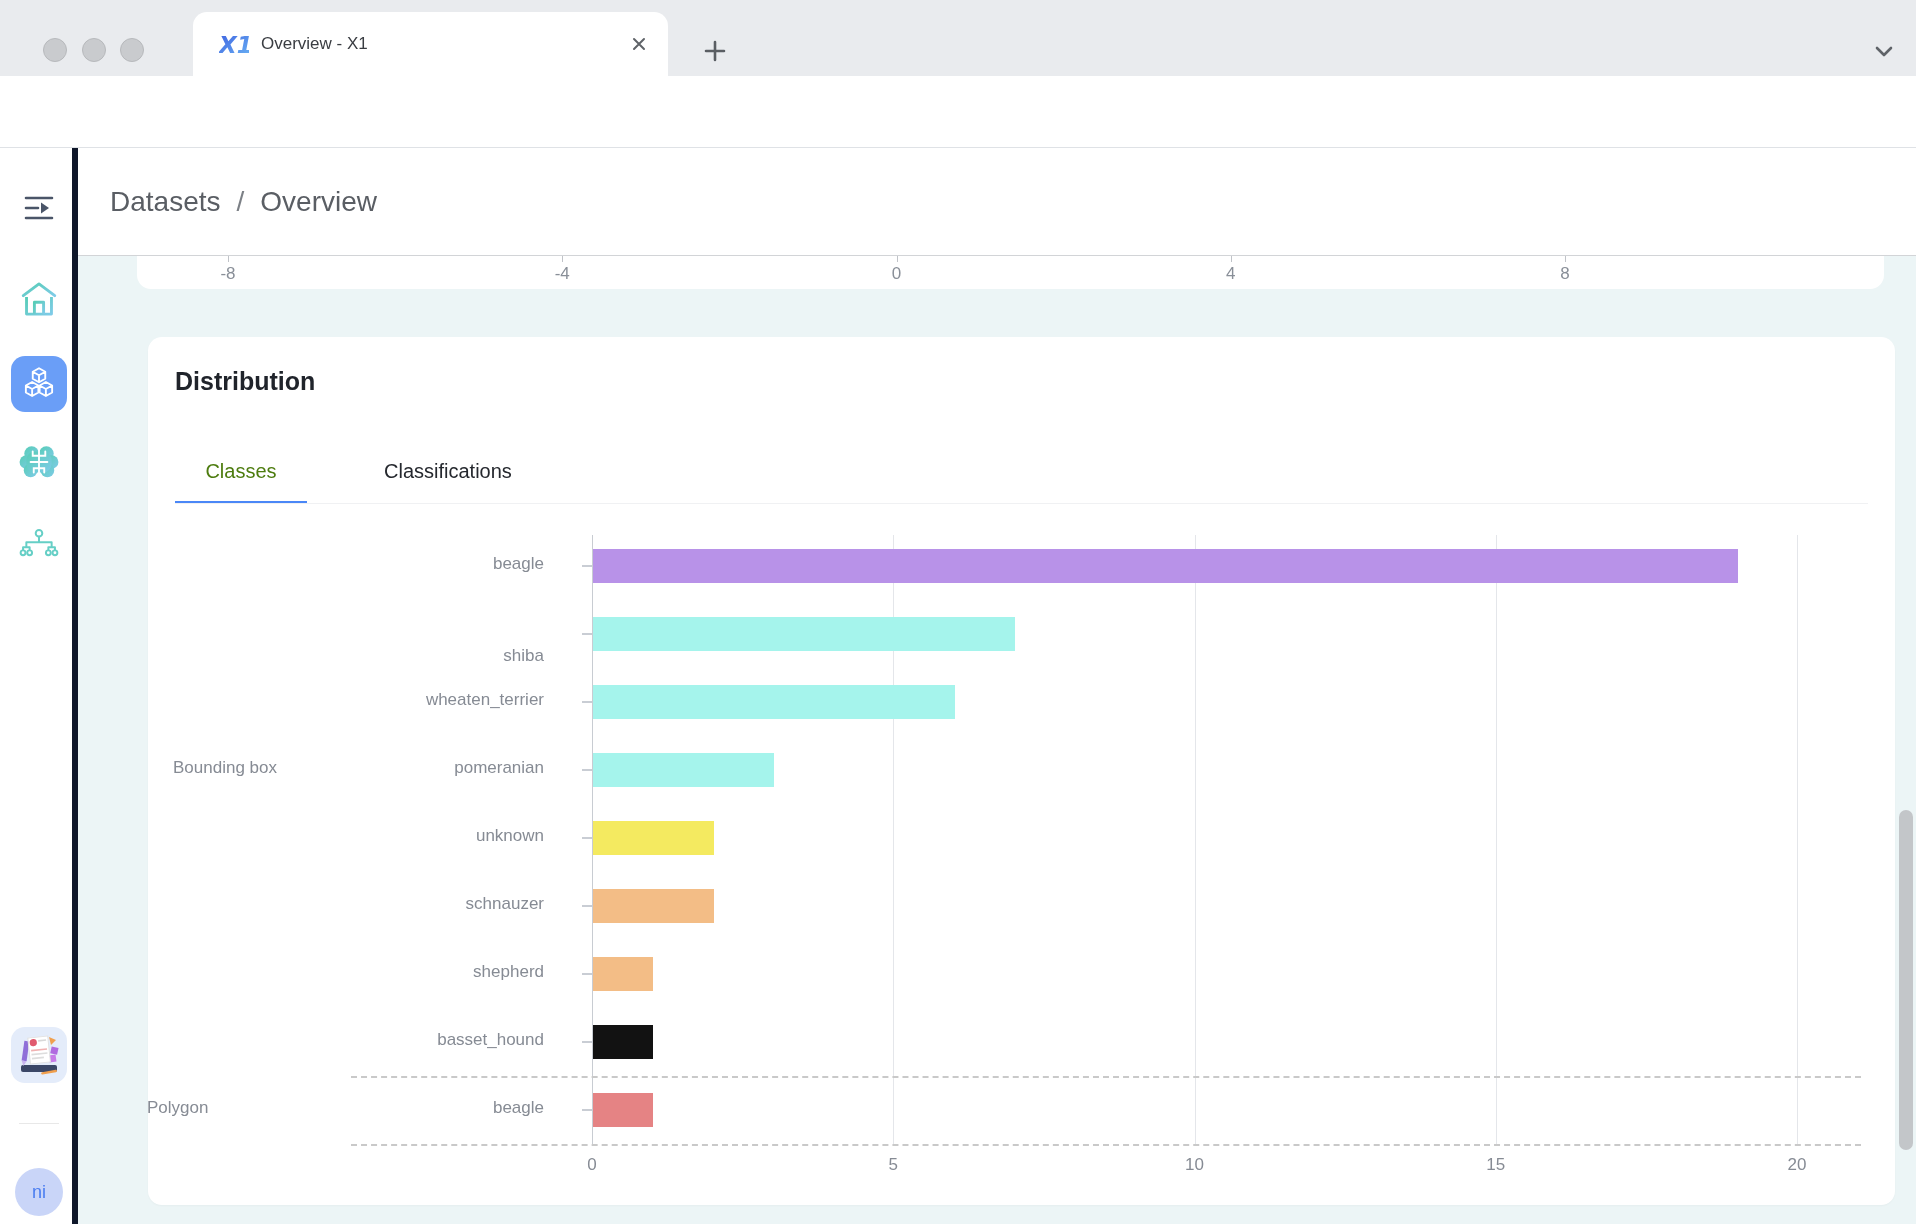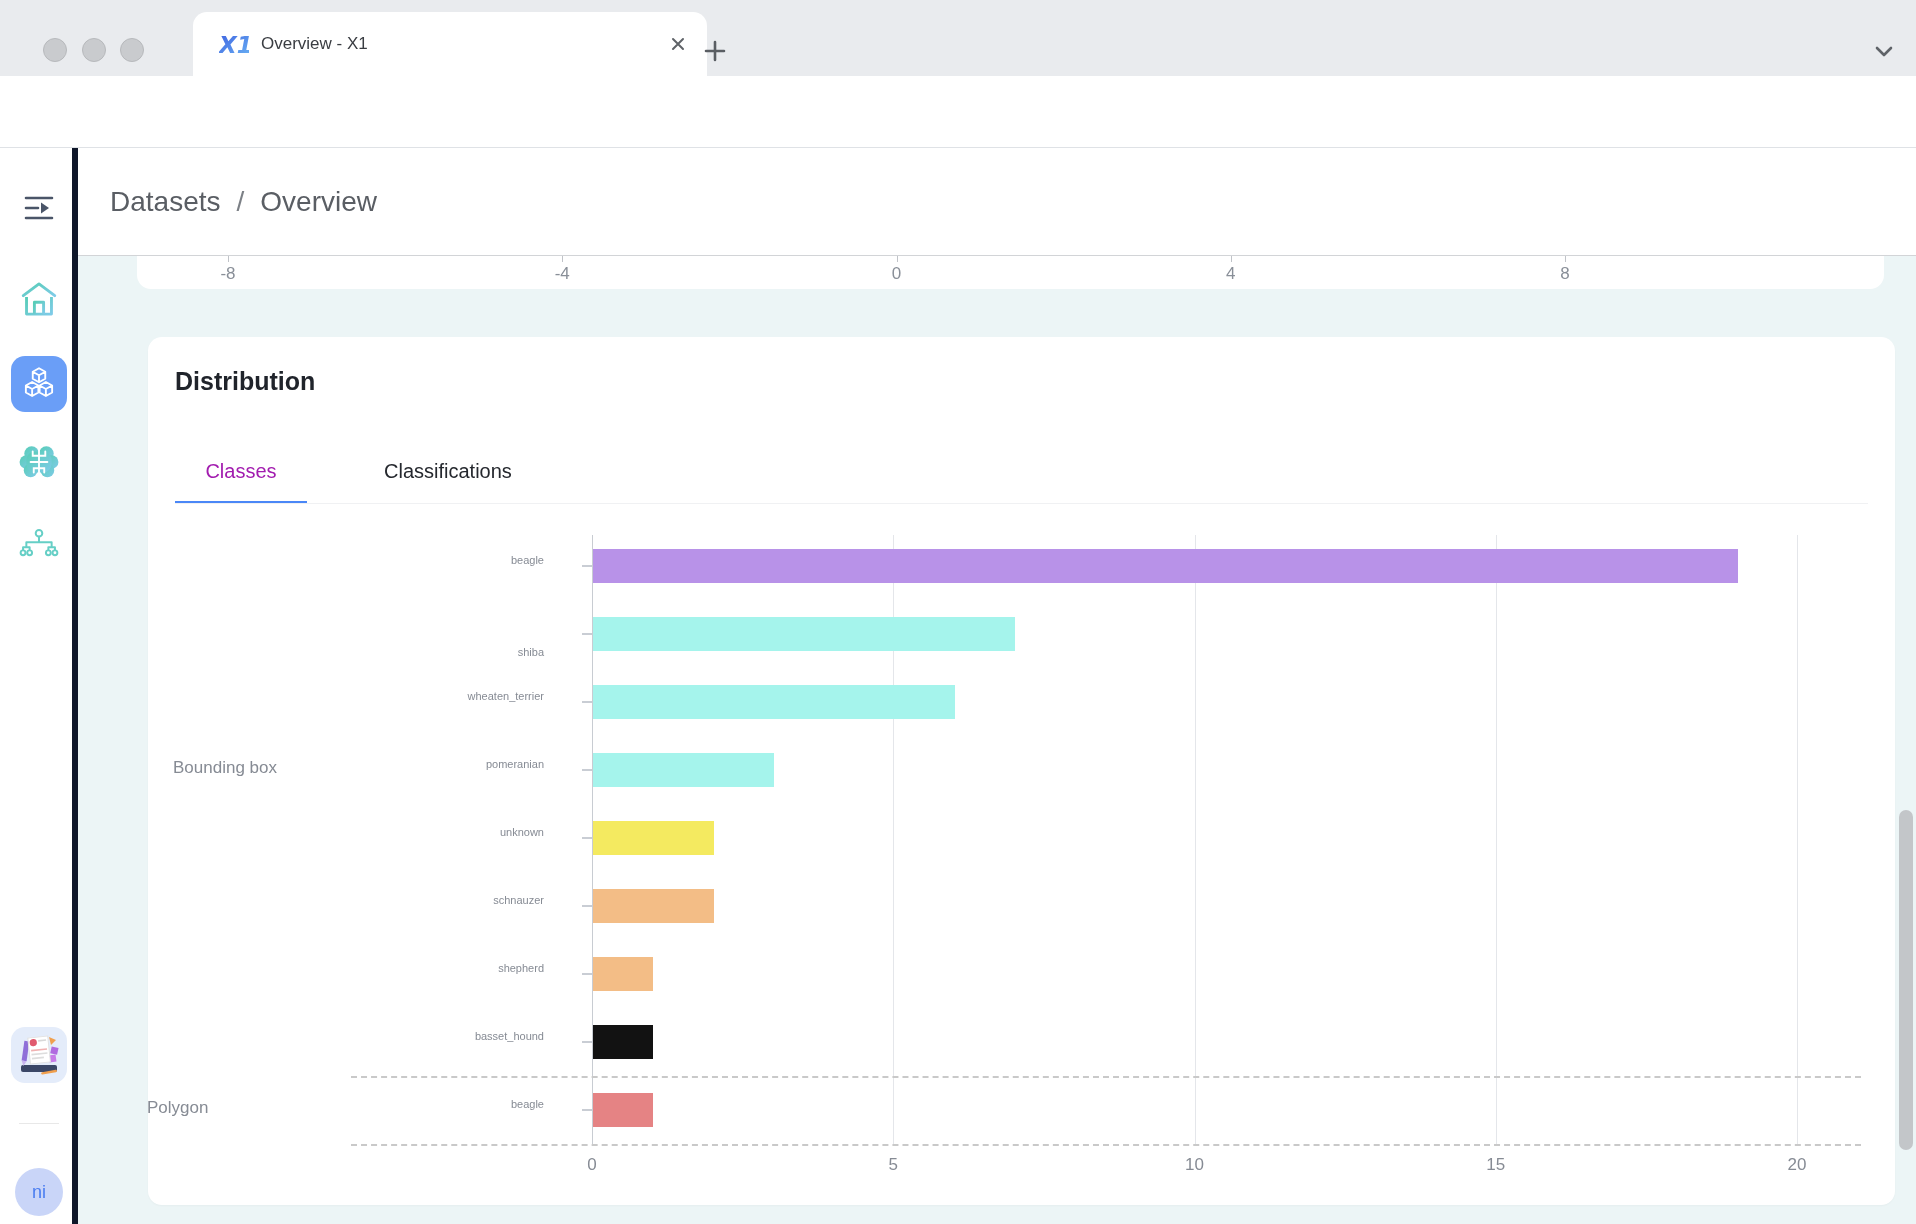--- a/index.html
+++ b/index.html
@@ -3,21 +3,21 @@
 <meta charset="utf-8">
 <style>
   * { margin:0; padding:0; box-sizing:border-box; }
   html,body { width:1916px; height:1224px; overflow:hidden; }
   body { font-family:"Liberation Sans","DejaVu Sans",sans-serif; background:#fff; position:relative; }
 
   
   .tabstrip { position:absolute; left:0; top:0; width:1916px; height:76px; background:#e9ebee; }
   .tlight { position:absolute; top:38px; width:24px; height:24px; border-radius:50%;
             background:#c9cbce; border:1px solid #b7b9bc; }
-  .tab { position:absolute; left:193px; top:12px; width:514px; height:64px; background:#fff;
+  .tab { position:absolute; left:193px; top:12px; width:475px; height:64px; background:#fff;
          border-radius:14px 14px 0 0; display:flex; align-items:center; padding:0 20px 0 26px; }
   .tab-title { font-size:17px; color:#3a3d42; margin-left:12px; flex:1; }
   .iconbtn { display:flex; align-items:center; justify-content:center; }
   .newtab { position:absolute; left:700px; top:36px; width:30px; height:30px; }
   .tab-chevron { position:absolute; left:1870px; top:40px; width:28px; height:24px; }
 
   .toolbar { position:absolute; left:0; top:76px; width:1916px; height:72px; background:#fff;
              border-bottom:1px solid #dfe2e6; }
   .navbtn { position:absolute; top:96px; width:32px; height:32px; }
   .urlbar { position:absolute; left:222px; top:89px; width:1369px; height:44px; background:#f1f3f5;
@@ -56,30 +56,30 @@
   .top-card { position:absolute; left:59px; top:0; width:1747px; height:33px; background:#fff;
               border-radius:0 0 14px 14px; overflow:hidden; }
   .top-tick { position:absolute; top:0; width:1px; height:6px; background:#c0c3c8; }
   .top-lab { position:absolute; top:8px; width:60px; text-align:center; font-size:17px; color:#898f98; }
 
   .dist-card { position:absolute; left:70px; top:81px; width:1747px; height:868px; background:#fff;
                border-radius:14px; box-shadow:0 1px 2px rgba(0,0,0,.03); }
   .card-title { position:absolute; left:27px; top:30px; font-size:25px; font-weight:600; color:#20242b; }
   .tabs { position:absolute; left:27px; top:110px; display:flex; }
   .tab-item { height:57px; line-height:48px; font-size:20px; cursor:pointer; }
-  .tab-item.active { width:132px; text-align:center; color:#a21caf; border-bottom:3px solid #4a87f7; }
+  .tab-item.active { width:132px; text-align:center; color:#4d7c0f; border-bottom:3px solid #4a87f7; }
   .tab-item.plain { margin-left:77px; color:#25282e; }
   .tabs-line { position:absolute; left:27px; right:27px; top:166px; height:1px; background:#f0f1f3; }
 
   .chart { position:absolute; left:0; top:0; width:1747px; height:868px; }
   .gridline { position:absolute; width:1px; background:#e4e6ea; }
   .gridline.axis { background:#c8ccd2; }
   .bar { position:absolute; height:34px; }
   .row-tick { position:absolute; width:10px; height:2px; background:#c9cdd4; }
-  .cat-label { position:absolute; width:280px; text-align:right; font-size:11px; color:#868b94; }
+  .cat-label { position:absolute; width:280px; text-align:right; font-size:17px; color:#868b94; }
   .grp-label { position:absolute; width:220px; text-align:left; font-size:17px; color:#868b94; }
   .x-label { position:absolute; width:60px; text-align:center; font-size:17px; color:#868b94; }
   .sep-dash { position:absolute; border-top:2px dashed #c9c9c9; height:0; }
 
   .scroll-thumb { position:absolute; right:3px; top:662px; width:14px; height:340px;
                   background:#c3c6c9; border-radius:7px; }
 </style>
 </head>
 <body>
 

